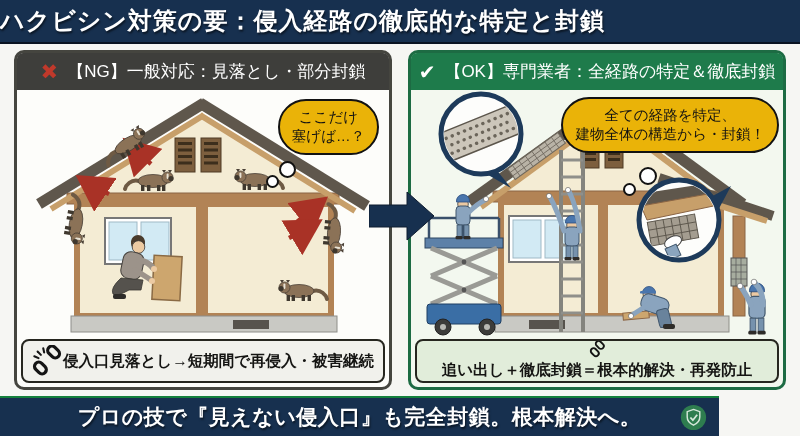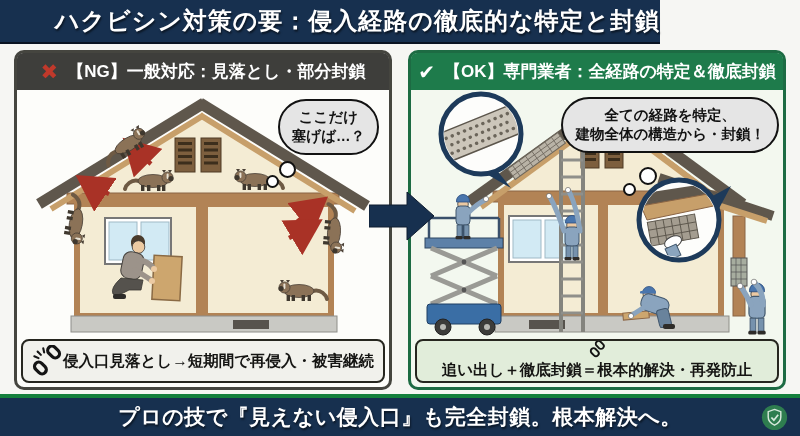--- a/index.html
+++ b/index.html
@@ -1,44 +1,44 @@
 <!DOCTYPE html>
 <html><head>
 <meta charset="utf-8">
 <style>
   html,body{margin:0;padding:0;}
   body{font-family:"Liberation Sans","DejaVu Sans",sans-serif;}
   .stage{position:relative;width:800px;height:436px;background:#f6f6f3;overflow:hidden;}
-  .title-bar{position:absolute;left:0;top:0;width:660px;height:42px;background:#17304f;
-    border-bottom:2px solid #0a1322;display:flex;align-items:center;justify-content:flex-end;}
+  .title-bar{position:absolute;left:0;top:0;width:800px;height:42px;background:#17304f;
+    border-bottom:2px solid #0a1322;display:flex;align-items:center;justify-content:flex-start;}
   .title-bar span{color:#fff;font-size:24px;font-weight:bold;letter-spacing:1px;
     text-shadow:1px 2px 2px rgba(0,0,0,.55);white-space:nowrap;}
-  .footer-bar{position:absolute;left:0;bottom:0;width:800px;height:38px;background:#17304f;
-    border-top:4px solid #15803d;display:flex;align-items:center;justify-content:center;}
+  .footer-bar{position:absolute;left:0;bottom:0;width:719px;height:38px;background:#17304f;
+    border-top:2px solid #15803d;display:flex;align-items:center;justify-content:center;}
   .footer-bar span{color:#fff;font-size:21px;font-weight:bold;letter-spacing:.5px;
     text-shadow:1px 2px 2px rgba(0,0,0,.55);white-space:nowrap;}
   .shield{position:absolute;right:12px;top:6px;}
   .panel{position:absolute;top:50px;width:378px;height:340px;border-radius:10px;box-sizing:border-box;}
   .panel-ng{left:14px;border:3px solid #45453f;background:#fdfdfa;}
   .panel-ok{left:408px;border:3px solid #1d6b43;background:#f3f8ef;}
   .panel-header{height:37px;display:flex;align-items:center;justify-content:center;gap:9px;
     border-radius:6px 6px 0 0;}
   .panel-ng .panel-header{background:#3e3e3b;}
   .panel-ok .panel-header{background:#1e7b4b;}
-  .panel-header .hdr-label{color:#fff;font-size:17px;font-weight:bold;white-space:nowrap;}
+  .panel-header .hdr-label{color:#fff;font-size:17px;font-weight:normal;white-space:nowrap;}
   .badge-x{color:#c0392b;font-size:21px;font-weight:bold;line-height:1;}
   .badge-ok{color:#fff;font-size:20px;font-weight:bold;line-height:1;}
   .scene{position:absolute;left:0;top:37px;}
   .caption-box{position:absolute;left:4px;right:4px;bottom:4px;height:44px;box-sizing:border-box;
     border:2.5px solid #26261f;border-radius:8px;display:flex;align-items:center;gap:0;padding:0 8px;}
   .panel-ng .caption-box{background:#f1f1ec;}
   .panel-ok .caption-box{background:#e1edda;flex-direction:column;}
   .caption-box .cap-text{font-size:15.5px;font-weight:bold;color:#141412;white-space:nowrap;}
-  .bubble{position:absolute;background:#e5e5e5;border:2.5px solid #121212;border-radius:30px;
-    padding:7px 12px;text-align:center;font-weight:bold;font-size:14.5px;line-height:1.3;color:#121212;
+  .bubble{position:absolute;background:#eab308;border:2.5px solid #121212;border-radius:30px;
+    padding:7px 12px;text-align:center;font-weight:normal;font-size:14.5px;line-height:1.3;color:#121212;
     white-space:nowrap;z-index:5;}
   .bubble-ng{top:46px;right:10px;}
   .bubble-ok{top:44px;right:4px;}
   .bdot{position:absolute;background:#fff;border:2px solid #121212;border-radius:50%;z-index:5;}
   .mid-arrow{position:absolute;left:369px;top:191px;z-index:6;}
 </style>
 </head>
 <body>
 
 <div class="stage">

